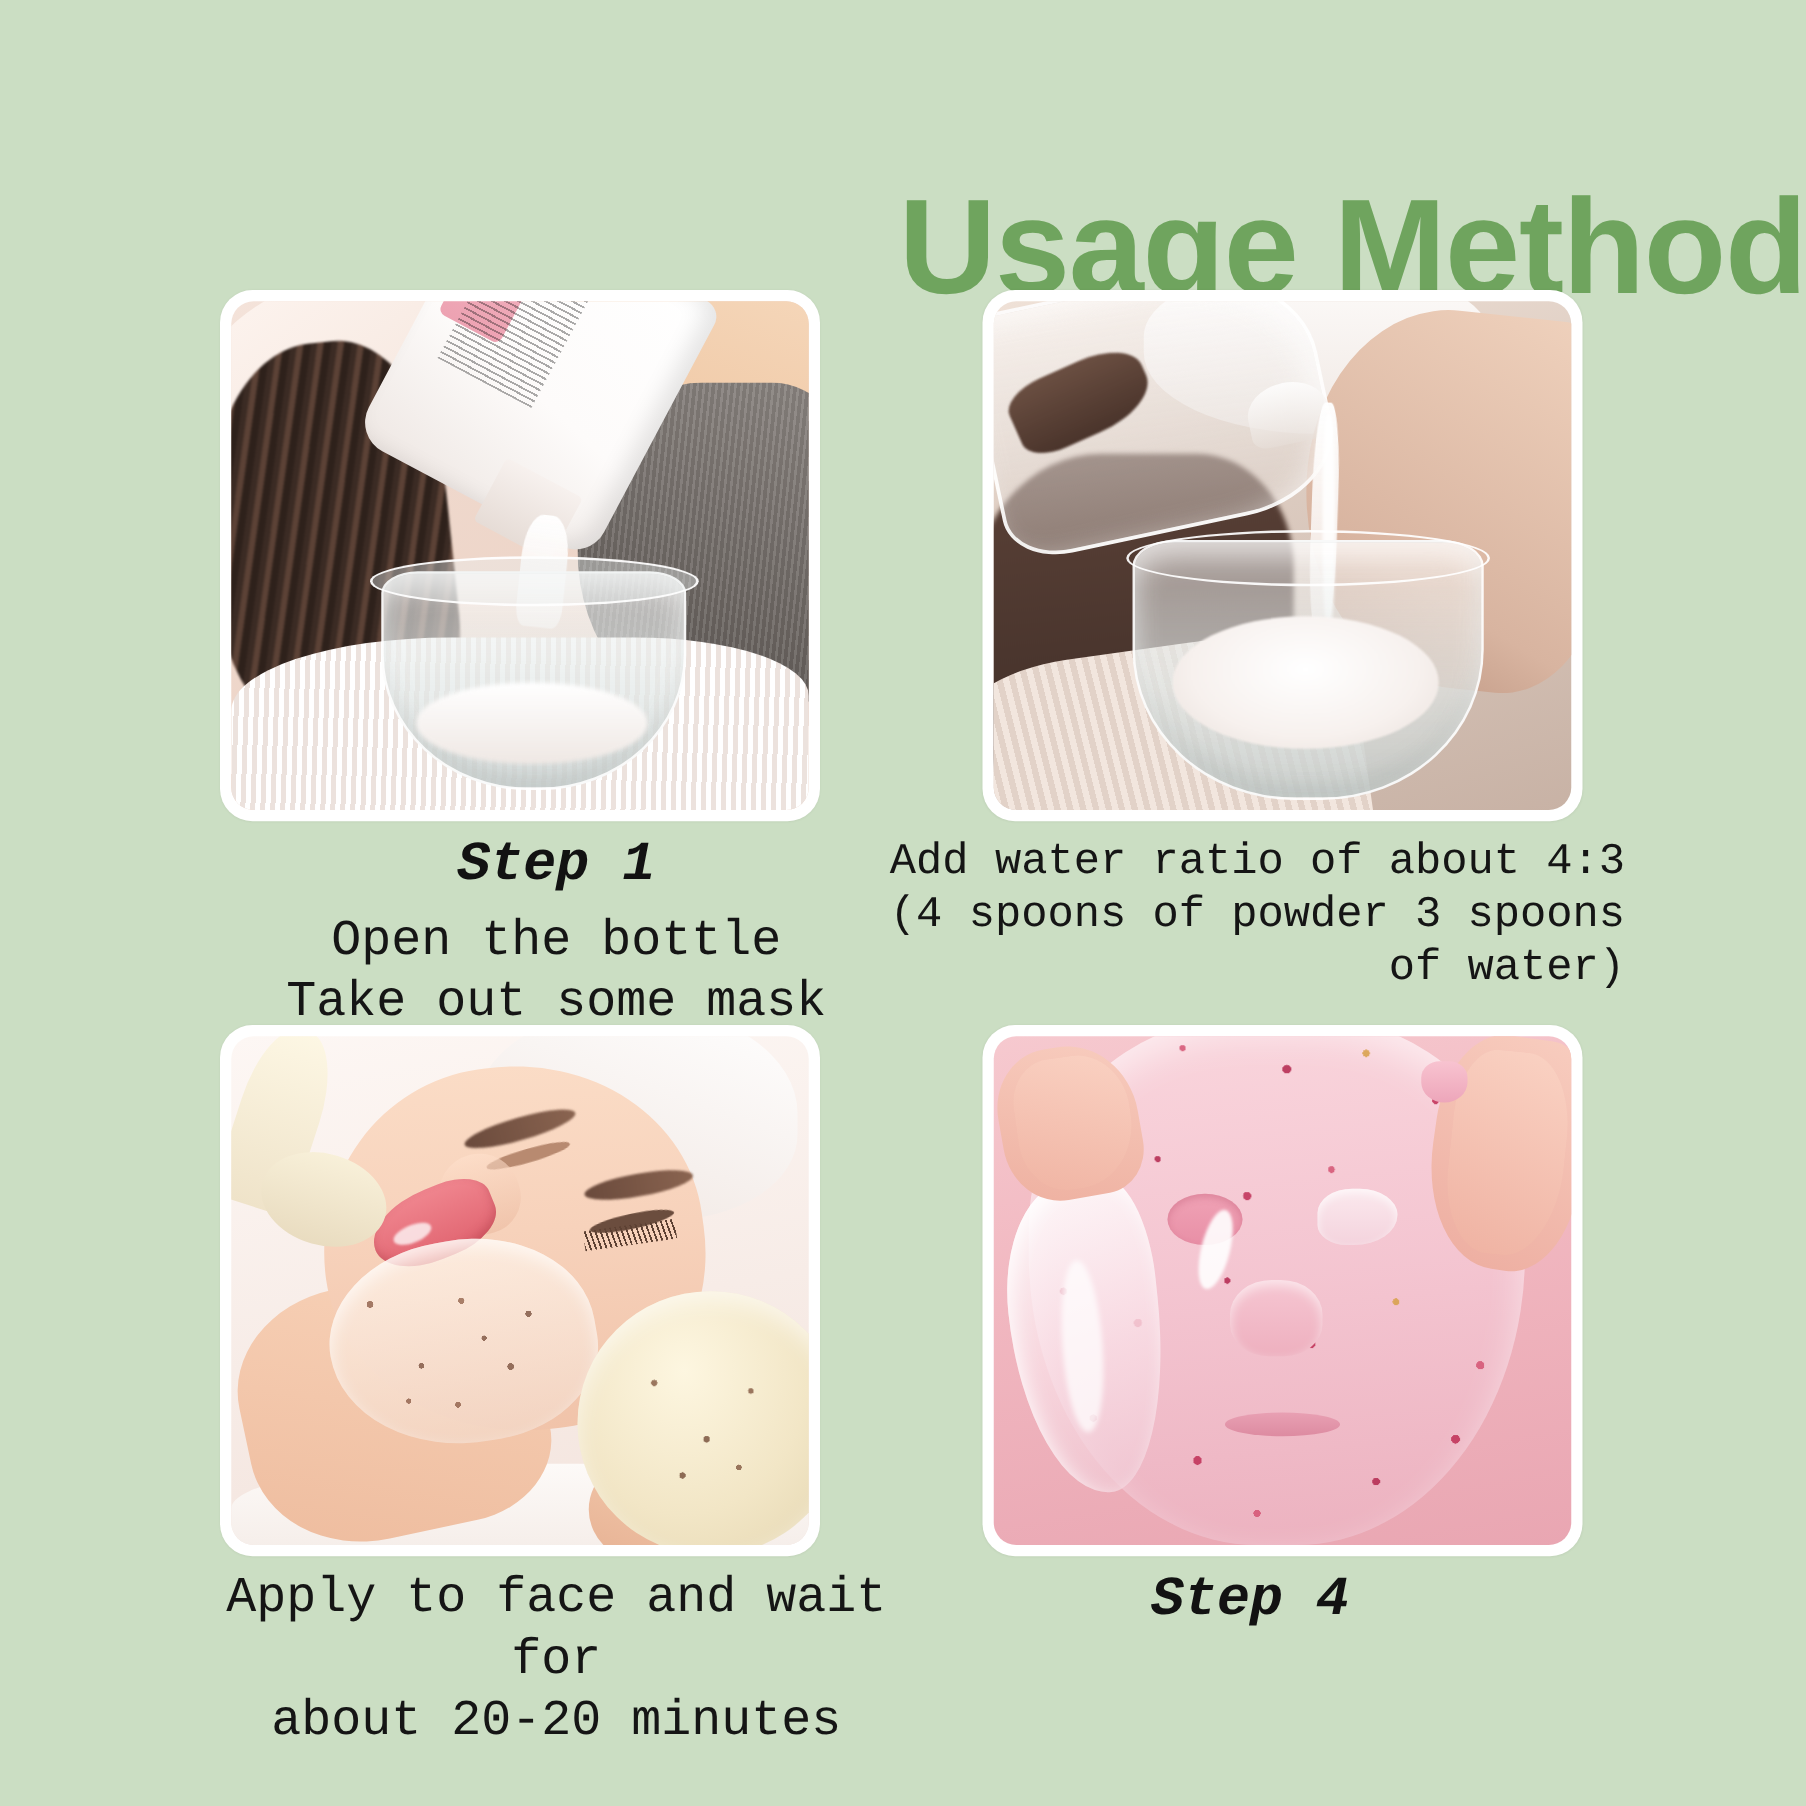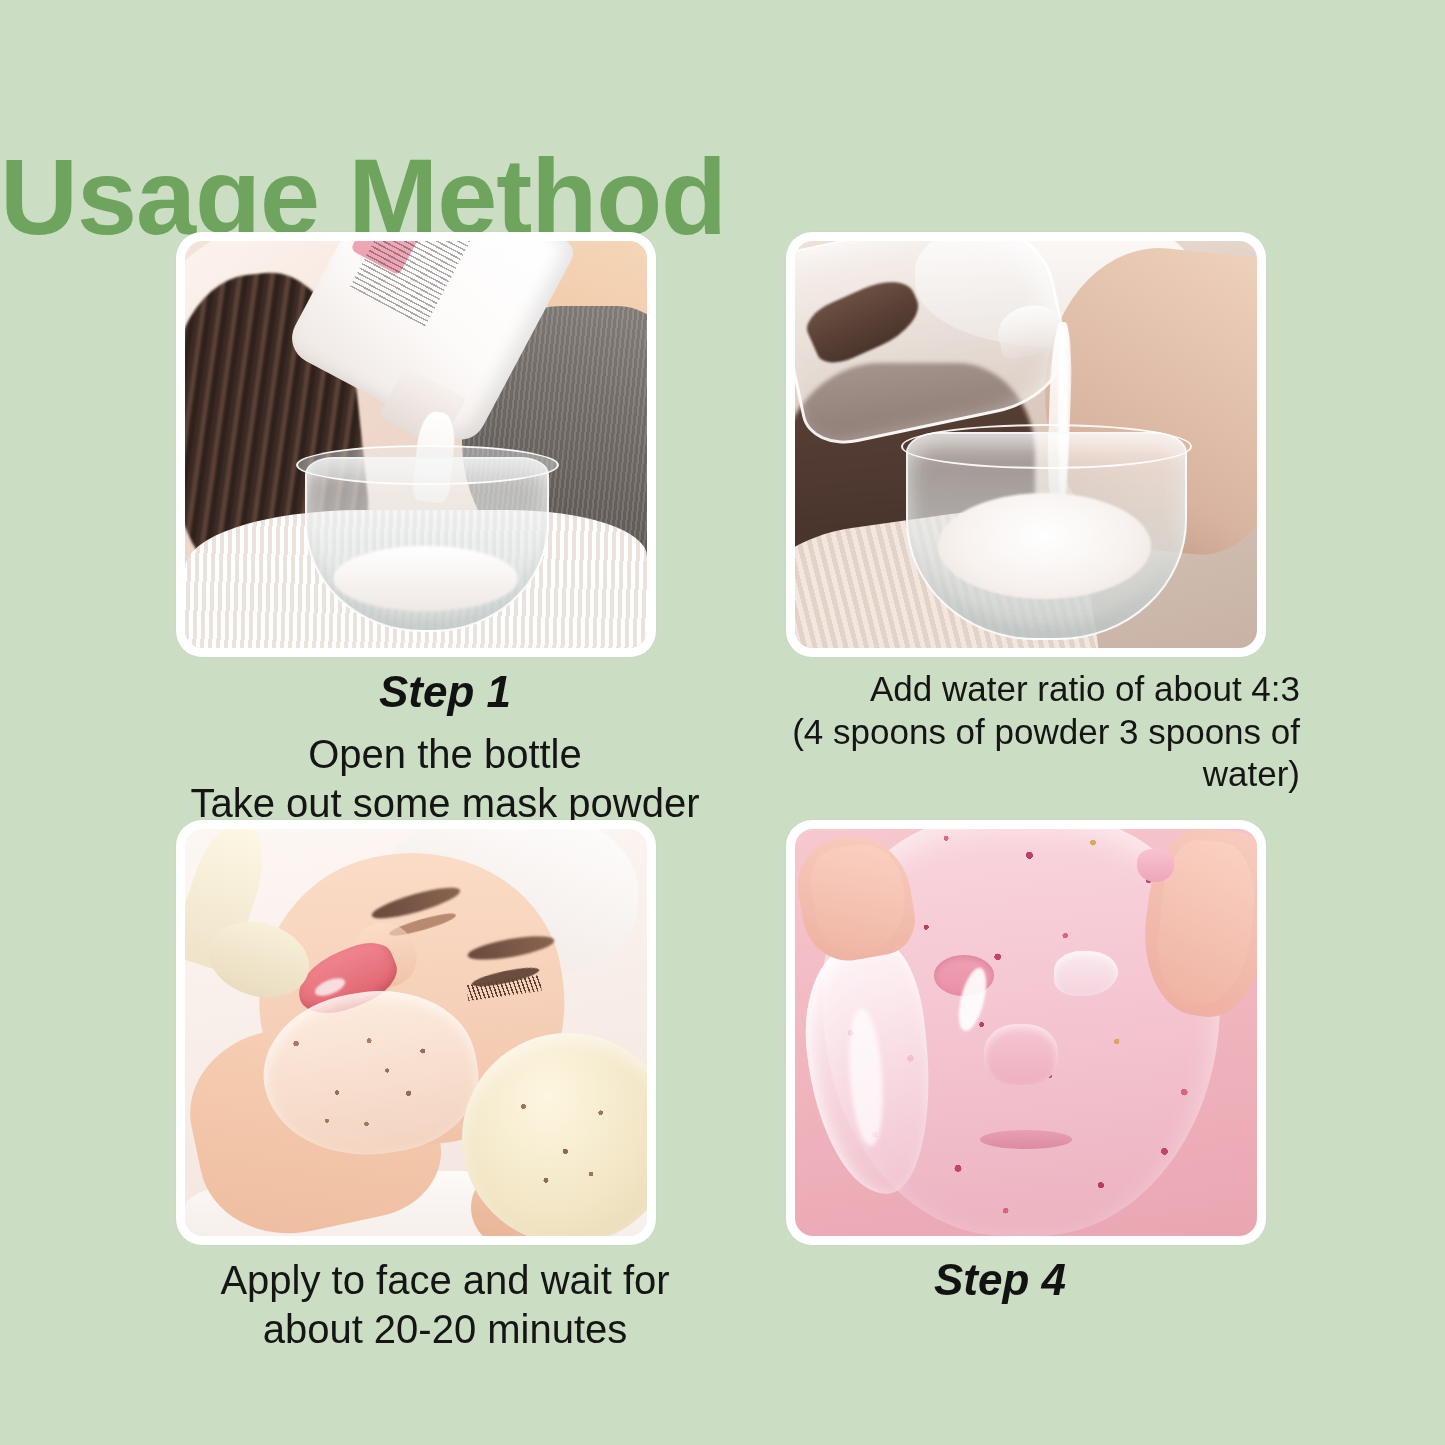--- a/index.html
+++ b/index.html
@@ -8,31 +8,31 @@
     width:1445px; height:1445px;
     background:#cbdec3;
     font-family:"Liberation Sans", sans-serif;
     overflow:hidden;
     position:relative;
   }
 
   
   .page-title{
     position:absolute; left:0; top:68px; width:1445px;
-    text-align:left;
+    text-align:right;
     font-size:108px; font-weight:bold;
     letter-spacing:-1px;
     color:#6fa45e;
     line-height:1.05;
     white-space:nowrap;
   }
 
   
   .steps-grid{
-    position:absolute; left:0; top:232px; width:1310px; height:1200px;
+    position:absolute; left:0; top:232px; width:1310px; height:1200px;font-family:Liberation Mono, monospace;
   }
   .step-cell{ position:absolute; width:600px; }
   .step-cell.col-left { left:145px; }
   .step-cell.col-right{ left:700px; }
   .step-cell.row-top  { top:0px; }
   .step-cell.row-bottom{ top:588px; }
 
   .photo-frame{
     position:absolute; top:0;
     width:480px; height:425px;

